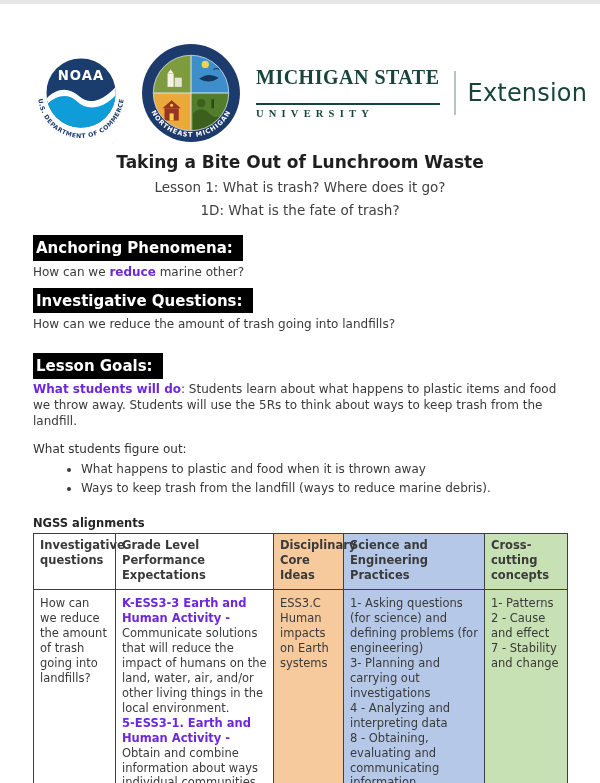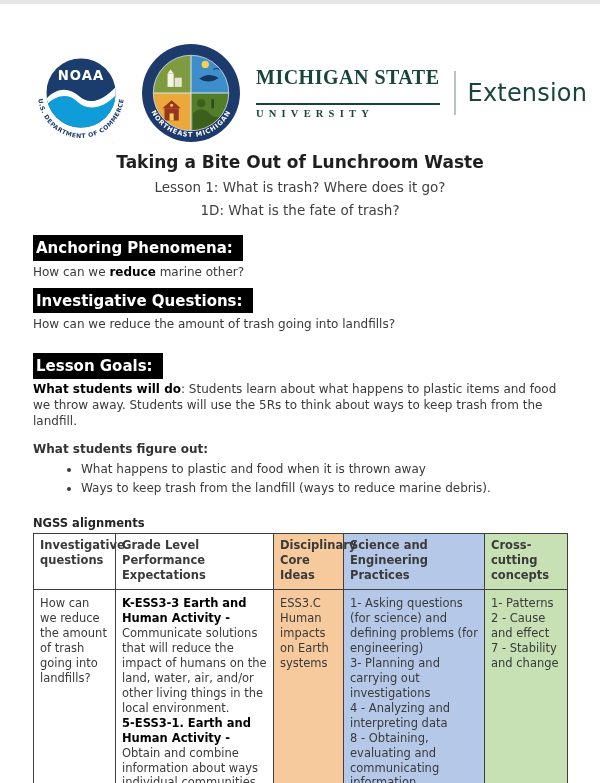--- a/index.html
+++ b/index.html
@@ -37,38 +37,38 @@
   .content { padding:0 33px; }
   .black-heading {
     display:inline-block; background:#000; color:#fff; font-weight:700;
     font-size:15px; line-height:1.25; padding:4px 10px 3px 3px;
   }
   .h-anchoring { margin-top:17px; }
   .h-investigative { margin-top:3px; }
   .h-goals { margin-top:16px; }
   .body-line { font-size:12px; color:#3a3a3a; margin:4px 0 4px; line-height:1.32; }
   .goals-para { margin-top:3px; }
-  .bold-label { font-weight:700; color:#333; margin-top:13px; }
+  .bold-label { font-weight:400; color:#333; margin-top:13px; }
   ul.goal-bullets { margin:2px 0 0; padding-left:48px; list-style:disc; }
   ul.goal-bullets li { font-size:12px; color:#3a3a3a; margin-bottom:3px; line-height:1.3; }
 
   
   .ngss-label { font-size:11.5px; font-weight:700; color:#252525; margin-top:20px; }
   table.ngss { border-collapse:collapse; width:534px; margin-top:3px; table-layout:fixed; }
   table.ngss, table.ngss th, table.ngss td { border:1.4px solid #3f3f3f; }
   table.ngss th {
     font-weight:700; font-size:11.5px; text-align:left; vertical-align:top;
     padding:4px 6px 6px; color:#3a3a3a; line-height:1.3;
   }
   table.ngss td { font-size:11.5px; vertical-align:top; padding:6px 6px 8px; line-height:1.3; }
   .c-white { background:#ffffff; }
   .c-orange { background:#f6ca9d; }
   .c-blue { background:#b5c8e8; }
   .c-green { background:#c7e0b4; }
-  td b, .body-line b { color:#000000; }
+  td b, .body-line b { color:#6d28d9; }
   td [data-name="expectation-item"] span { }
 </style>
 </head>
 <body>
 
 <div class="page" data-name="document-page">
   <div class="top-strip" data-name="page-top-edge"></div>
 
   <div class="logos-row" data-name="header-logos">
 

